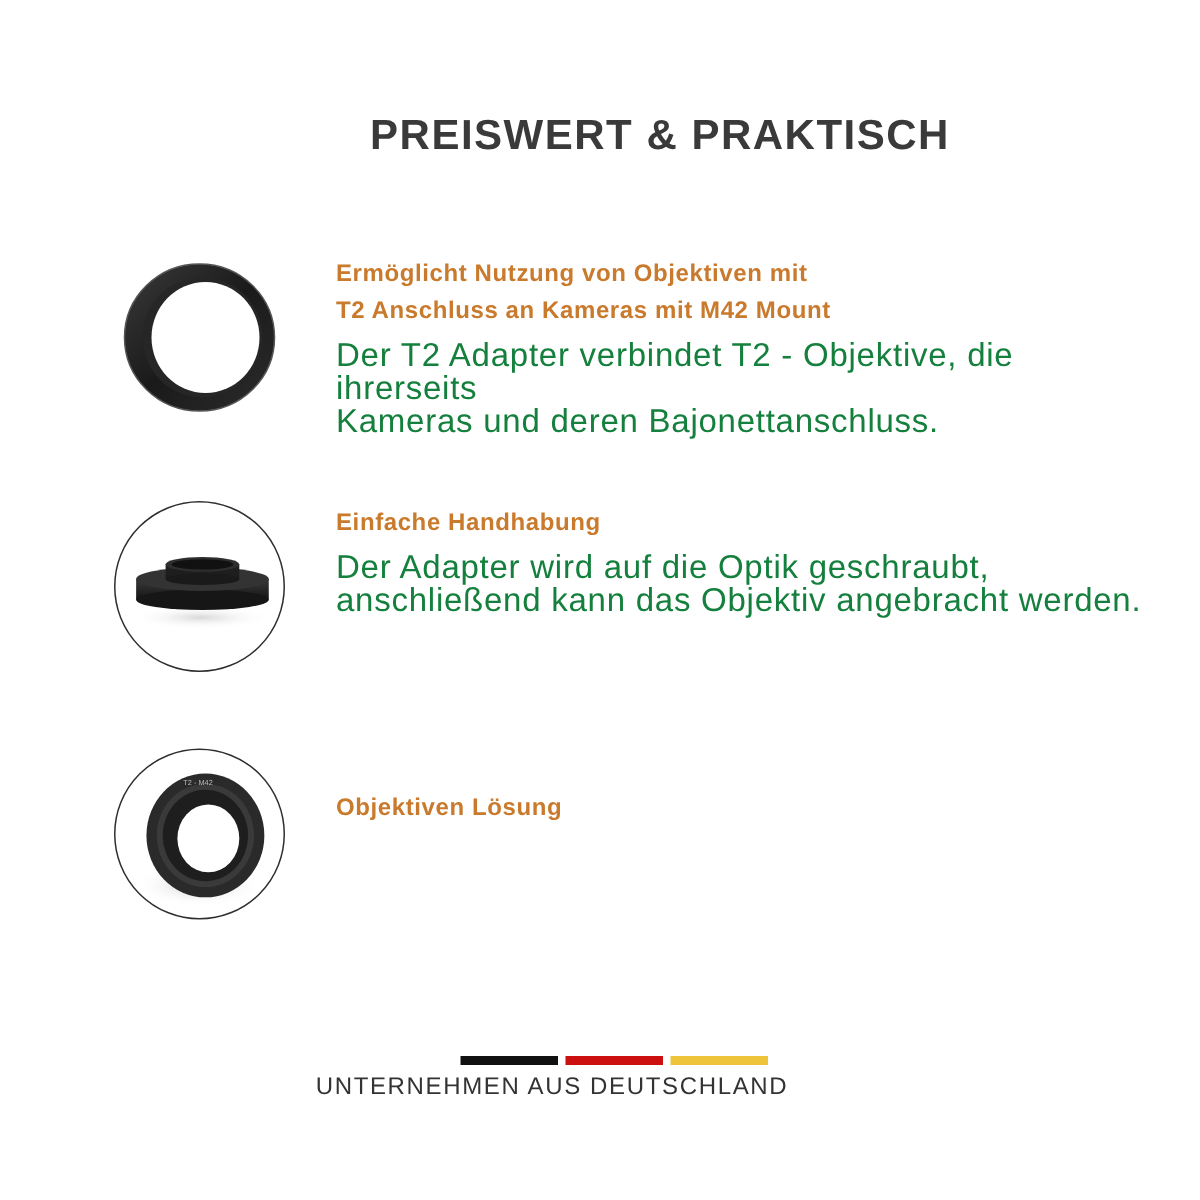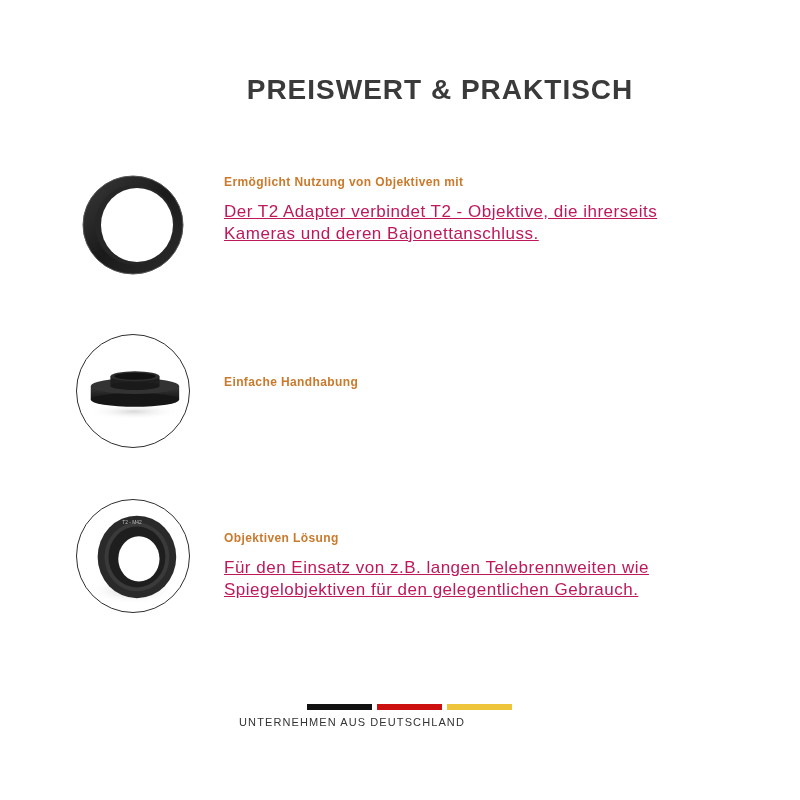--- a/index.html
+++ b/index.html
@@ -9,26 +9,26 @@
   }
   .title {
     position:absolute; left:0; width:800px; top:74px; text-align:center;
     font-weight:bold; font-size:28px; letter-spacing:1px; color:#3a3a3a;padding-left:40px;
   }
   .feature { position:absolute; left:0; width:800px; }
   .thumb { position:absolute; left:76px; width:114px; height:114px; border-radius:50%; }
   .thumb.outlined { border:1.5px solid #2e2e2e; box-sizing:border-box; background:#fff; }
   .thumb svg { position:absolute; left:0; top:0; width:100%; height:100%; }
   .text { position:absolute; left:224px; width:540px; }
-  .heading { color:#c97a2c; font-weight:bold; font-size:12px; line-height:25px; letter-spacing:0.4px; }
-  .desc { color:#be185d; font-size:17px; line-height:22px; letter-spacing:0.5px; margin-top:6px;text-decoration:underline; }
+  .heading { color:#c97a2c; font-weight:bold; font-size:16px; line-height:25px; letter-spacing:0.4px; }
+  .desc { color:#15803d; font-size:22px; line-height:22px; letter-spacing:0.5px; margin-top:6px; }
   .flag { position:absolute; top:704px; height:6px; }
   .footer {
-    position:absolute; top:716px; left:0; width:704px; text-align:center;
-    font-size:11px; letter-spacing:1.1px; color:#333;
+    position:absolute; top:716px; left:16px; width:704px; text-align:center;
+    font-size:16px; letter-spacing:1.1px; color:#333;
   }
 </style>
 </head>
 <body>
 
 <div class="title">PREISWERT &amp; PRAKTISCH</div>
 
 <div class="feature">
   <div class="thumb" style="top:168px;">
     <svg viewBox="0 0 114 114">
@@ -41,20 +41,21 @@
       </defs>
       <ellipse cx="57" cy="57" rx="50" ry="49" fill="url(#rg1)"></ellipse>
       <ellipse cx="59" cy="57" rx="40" ry="40" fill="#262626"></ellipse>
       <ellipse cx="61" cy="57" rx="36" ry="37" fill="#ffffff"></ellipse>
       <ellipse cx="57" cy="57" rx="50" ry="49" fill="none" stroke="#555" stroke-width="1"></ellipse>
     </svg>
   </div>
   <div class="text" style="top:170px;">
     <div class="heading">
       <div>Ermöglicht Nutzung von Objektiven mit</div>
+      <div>T2 Anschluss an Kameras mit M42 Mount</div>
     </div>
     <div class="desc">
       <div>Der T2 Adapter verbindet T2 - Objektive, die ihrerseits</div>
       <div>Kameras und deren Bajonettanschluss.</div>
     </div>
   </div>
 </div>
 
 <div class="feature">
   <div class="thumb outlined" style="top:334px;">
@@ -72,22 +73,26 @@
       <ellipse cx="58" cy="78" rx="48" ry="8" fill="url(#sh2)"></ellipse>
       <rect x="14" y="52" width="90" height="14" fill="url(#rg2)"></rect>
       <ellipse cx="59" cy="66" rx="45" ry="7" fill="#161616"></ellipse>
       <ellipse cx="59" cy="52" rx="45" ry="8" fill="#333"></ellipse>
       <rect x="34" y="42" width="50" height="10" fill="#1e1e1e"></rect>
       <ellipse cx="59" cy="52" rx="25" ry="4" fill="#1a1a1a"></ellipse>
       <ellipse cx="59" cy="42" rx="25" ry="5" fill="#2e2e2e"></ellipse>
       <ellipse cx="59" cy="42" rx="21" ry="3.5" fill="#111"></ellipse>
     </svg>
   </div>
-  <div class="text" style="top:370px;">
+  <div class="text" style="top:336px;">
     <div class="heading">Einfache Handhabung</div>
+    <div class="desc">
+      <div>Der Adapter wird auf die Optik geschraubt,</div>
+      <div>anschließend kann das Objektiv angebracht werden.</div>
+    </div>
   </div>
 </div>
 
 <div class="feature">
   <div class="thumb outlined" style="top:499px;">
     <svg viewBox="0 0 114 114">
       <defs>
         <radialGradient id="sh3" cx="0.5" cy="0.5" r="0.5">
           <stop offset="0" stop-color="#cfcfcf"></stop>
           <stop offset="1" stop-color="#ffffff" stop-opacity="0"></stop>
@@ -96,23 +101,19 @@
       <ellipse cx="56" cy="92" rx="44" ry="14" fill="url(#sh3)"></ellipse>
       <ellipse cx="61" cy="58" rx="40" ry="42" fill="#2a2a2a"></ellipse>
       <ellipse cx="61" cy="58" rx="33" ry="35" fill="#3a3a3a"></ellipse>
       <ellipse cx="61" cy="58" rx="29" ry="31" fill="#1e1e1e"></ellipse>
       <ellipse cx="63" cy="60" rx="21" ry="23" fill="#ffffff"></ellipse>
       <text x="46" y="24" font-size="5" fill="#bbbbbb" font-family="Liberation Sans, sans-serif">T2 - M42</text>
     </svg>
   </div>
   <div class="text" style="top:526px;">
     <div class="heading">Objektiven Lösung</div>
-    <div class="desc">
-      <div>Für den Einsatz von z.B. langen Telebrennweiten wie</div>
-      <div>Spiegelobjektiven für den gelegentlichen Gebrauch.</div>
-    </div>
   </div>
 </div>
 
 <div class="flag" style="left:307px;width:65px;background:#111111;"></div>
 <div class="flag" style="left:377px;width:65px;background:#cc1010;"></div>
 <div class="flag" style="left:447px;width:65px;background:#eec53a;"></div>
 <div class="footer">UNTERNEHMEN AUS DEUTSCHLAND</div>
 
 </body></html>

